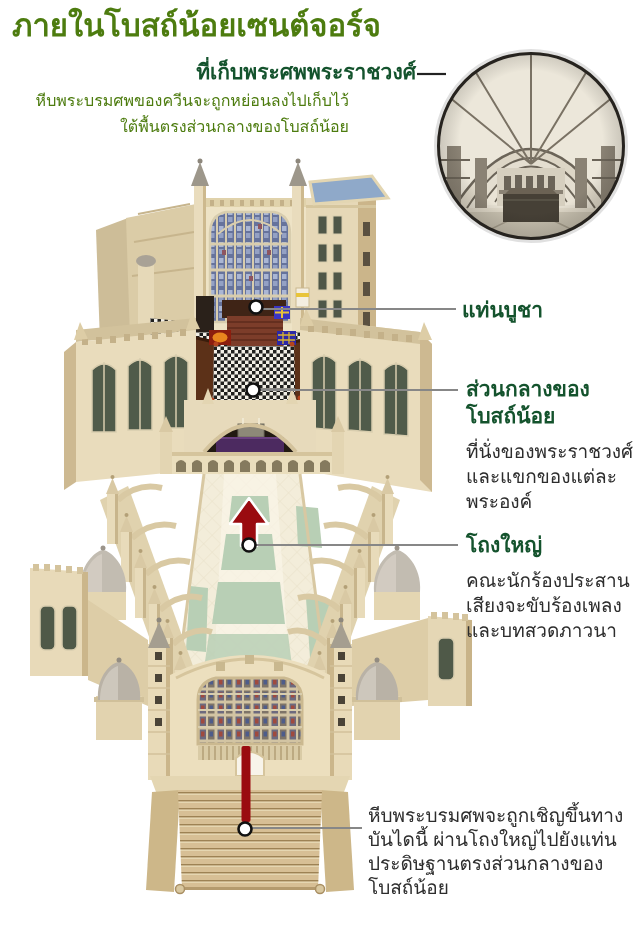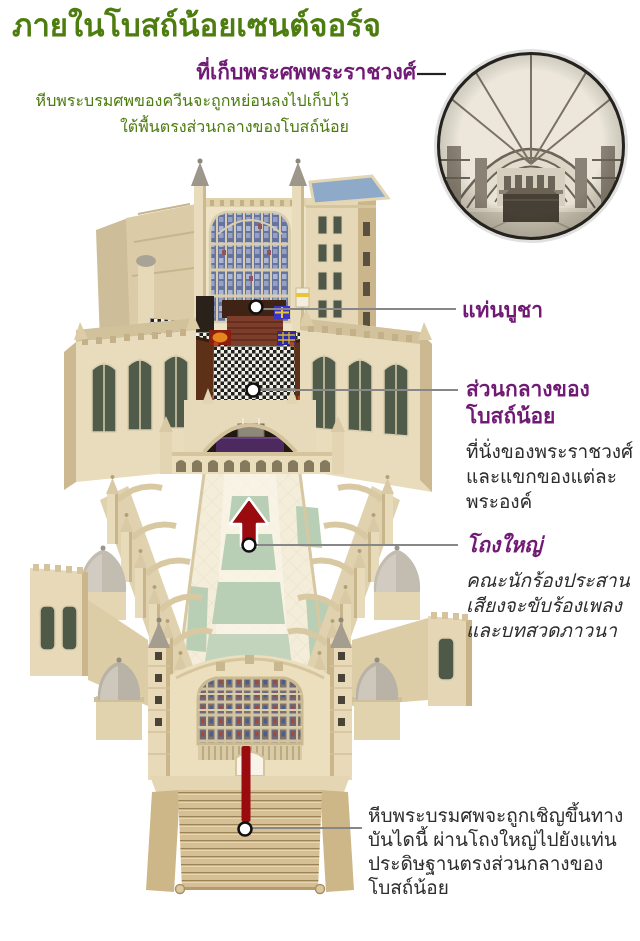--- a/index.html
+++ b/index.html
@@ -2,27 +2,27 @@
 <html><head>
 <meta charset="utf-8">
 <style>
   html,body{margin:0;padding:0;background:#ffffff;}
   body{width:640px;height:941px;overflow:hidden;position:relative;
        font-family:"Liberation Sans","DejaVu Sans",sans-serif;}
   .stage{position:absolute;inset:0;width:640px;height:941px;}
   .title{position:absolute;left:12px;top:4px;font-size:31px;line-height:44px;
          font-weight:700;color:#4d7c0f;white-space:nowrap;}
   .callout{position:absolute;}
-  .c-head{font-size:21px;line-height:27px;font-weight:700;color:#701a75;white-space:nowrap;}
+  .c-head{font-size:21px;line-height:27px;font-weight:700;color:#14532d;white-space:nowrap;}
   .c-desc{font-size:19px;line-height:25px;color:#2d2d2d;white-space:nowrap;margin-top:14px;}
   .top-head{right:224px;top:58px;text-align:right;}
   .top-desc{right:291px;top:88px;text-align:right;font-size:16px;line-height:26px;color:#4d7c0f;}
   .altar-label{left:462px;top:296px;}
   .quire-block{left:466px;top:375px;}
-  .nave-block{left:466px;top:531px;font-style:italic;}
+  .nave-block{left:466px;top:531px;}
   .steps-block{left:368px;top:790px;}
   .quire-block .c-desc,.nave-block .c-desc{margin-top:10px;}
   .steps-block .c-desc{line-height:24px;}
   svg{position:absolute;left:0;top:0;}
 </style>
 </head>
 <body>
 
 <div class="stage">
 

